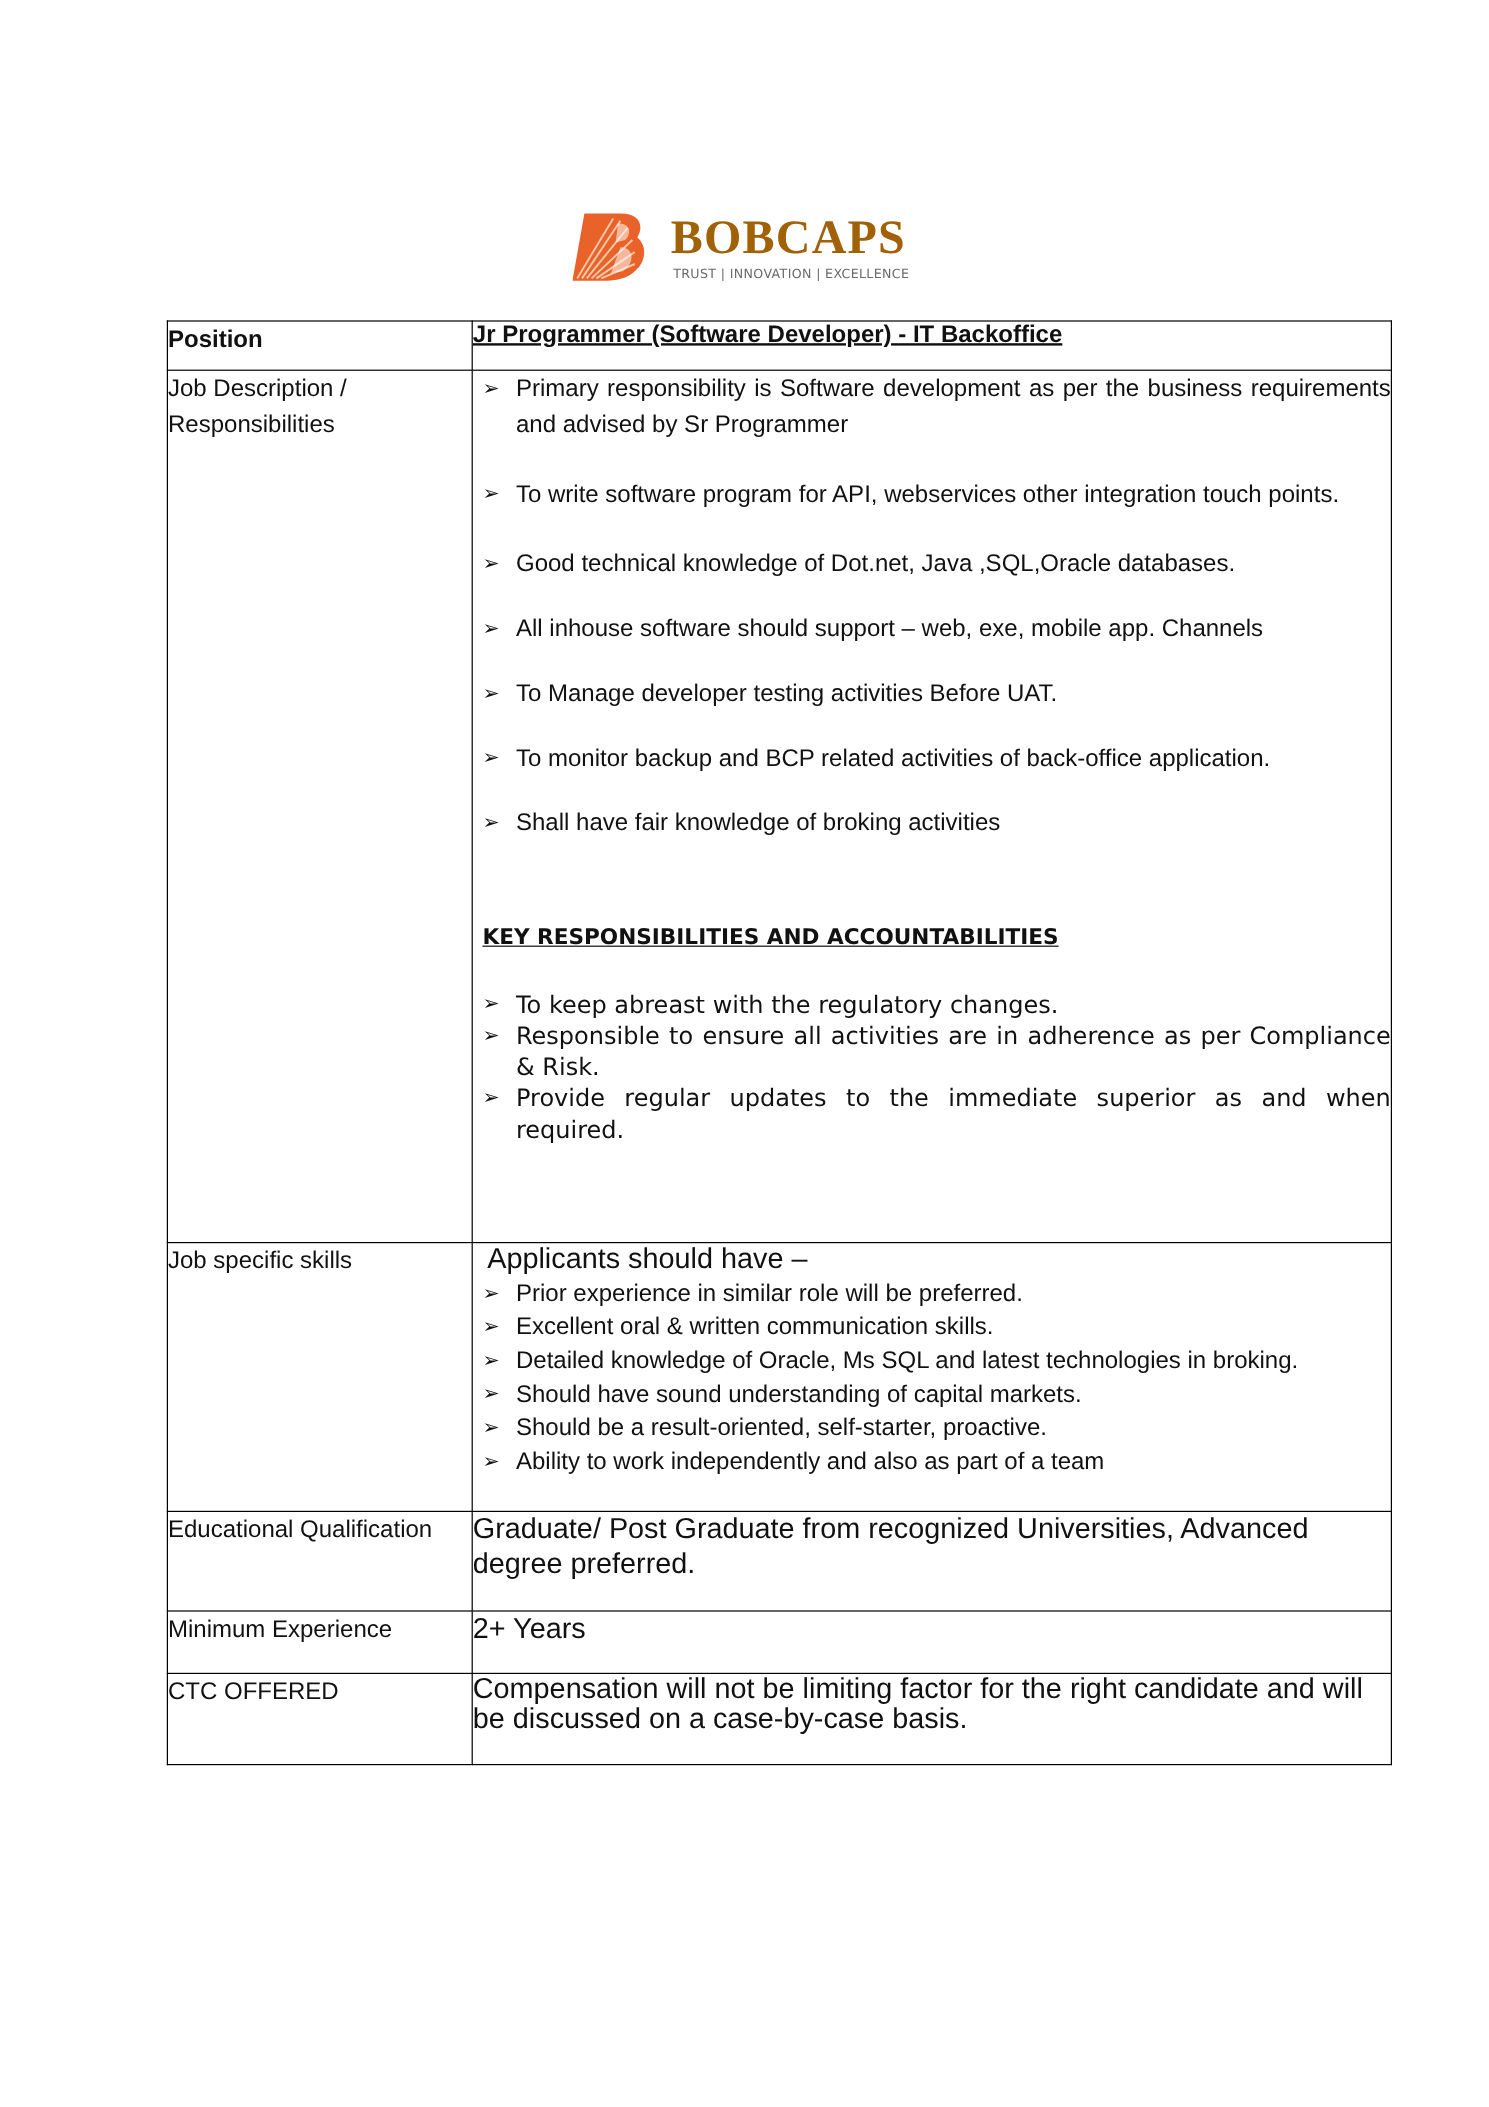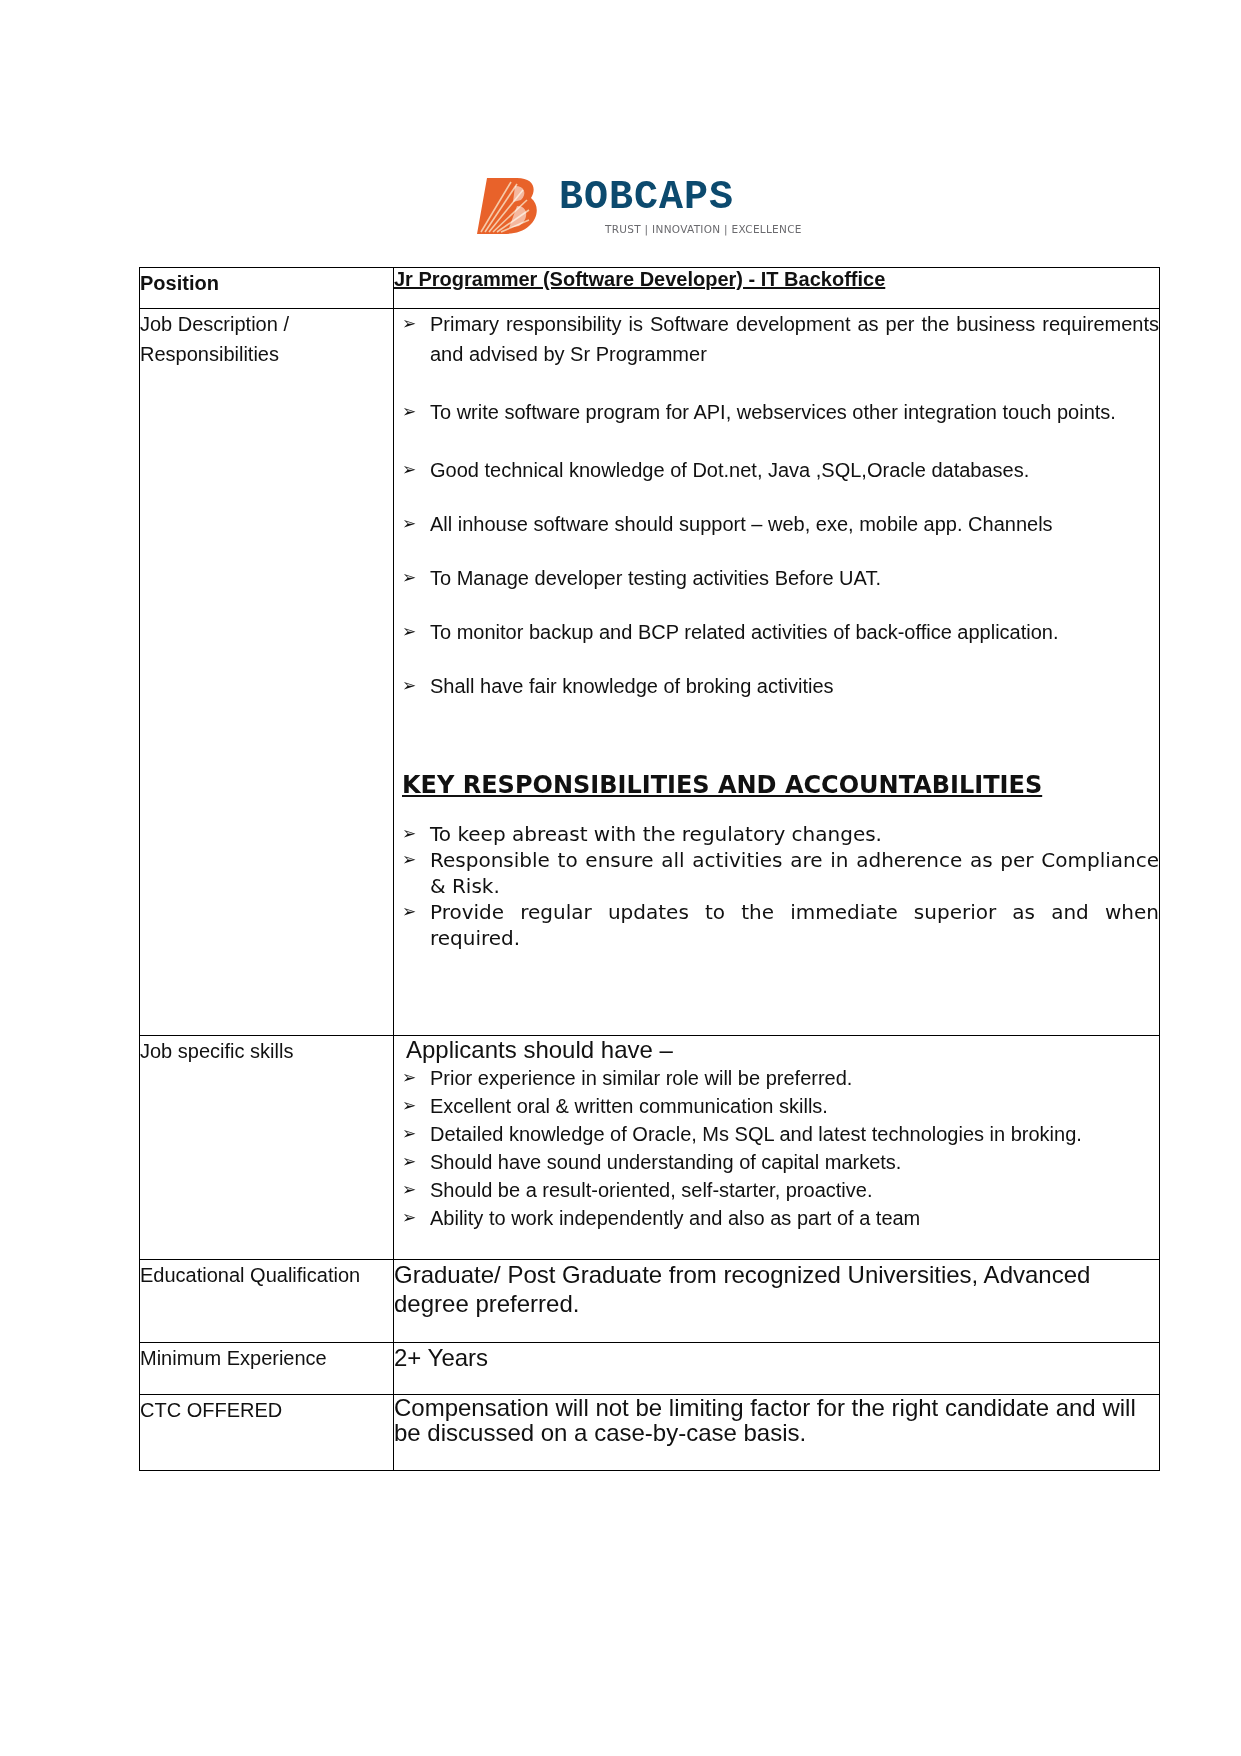--- a/index.html
+++ b/index.html
@@ -1,41 +1,41 @@
 <!DOCTYPE html>
 <html><head>
 <meta charset="utf-8">
 <style>
   html, body { margin:0; padding:0; background:#ffffff; }
   body { width:1241px; height:1756px; position:relative; overflow:hidden;
          font-family:"Liberation Sans", sans-serif; color:#111; }
   .logo { position:absolute; left:477px; top:172px; width:300px; height:70px; }
   .logo-mark { position:absolute; left:0; top:2px; width:64px; height:62px; }
-  .logo-name { position:absolute; left:82px; top:2px; font-family:Liberation Mono, monospace;
-               font-size:40px; font-weight:bold; color:#0c4a6e; letter-spacing:1px; line-height:48px; }
+  .logo-name { position:absolute; left:82px; top:2px; font-family:Liberation Serif, serif;
+               font-size:40px; font-weight:bold; color:#a16207; letter-spacing:1px; line-height:48px; }
   .logo-tag { position:absolute; left:84px; top:51px; font-family:"DejaVu Sans", sans-serif;
-              font-size:10.5px; color:#6a6a6e; letter-spacing:0.3px; white-space:nowrap;margin-left:44px; }
+              font-size:10.5px; color:#6a6a6e; letter-spacing:0.3px; white-space:nowrap; }
 
   table.jd { position:absolute; left:139px; top:267px; width:1020px; border-collapse:collapse; table-layout:fixed; }
   table.jd td { border:1.6px solid #000; vertical-align:top; padding:0; }
   col.c1 { width:254px; }
   col.c2 { width:766px; }
   .lbl { font-size:20px; padding:6px 12px 0 12px; line-height:30px; }
   .lbl.bold { font-weight:bold; }
   .val-head { font-size:20px; font-weight:bold; padding:12px 12px 0 12px; height:40px;text-decoration:underline; }
   .head-lbl { padding-top:12px; height:40px; }
 
   ul.bul { list-style:none; margin:0; padding:0; }
   ul.bul li { position:relative; padding-left:36px; font-size:20px; }
   ul.bul li .arrow { position:absolute; left:8px; top:0; font-size:17px; }
   .jd-cell { padding:25px 38px 0 8px; }
   .jd-list li { line-height:30px; margin-bottom:28px; text-align:justify; }
   .jd-list li.short { margin-bottom:24px; }
-  .key-title { font-family:"DejaVu Sans", sans-serif; font-weight:bold; font-size:24px;
-               text-decoration:underline; margin:70px 0 22px 0; padding-left:8px; }
+  .key-title { font-family:"DejaVu Sans", sans-serif; font-weight:bold; font-size:18px;
+               text-decoration:underline; margin:70px 0 32px 0; padding-left:8px; }
   .key-list li { font-family:"DejaVu Sans", sans-serif; font-size:19px; line-height:26px; text-align:justify; }
   .key-list li .arrow { font-family:"Liberation Sans", sans-serif; }
   .skills-cell { padding:4px 8px 0 8px; }
   .skills-intro { font-size:24px; line-height:28px; padding-left:12px; }
   .skills-list li { line-height:28px; }
   .plain { font-size:24px; padding:4px 12px 0 12px; line-height:29px; }
   .ctc { line-height:25px; padding-top:8px;margin-top:20px; }
 </style>
 </head>
 <body>

